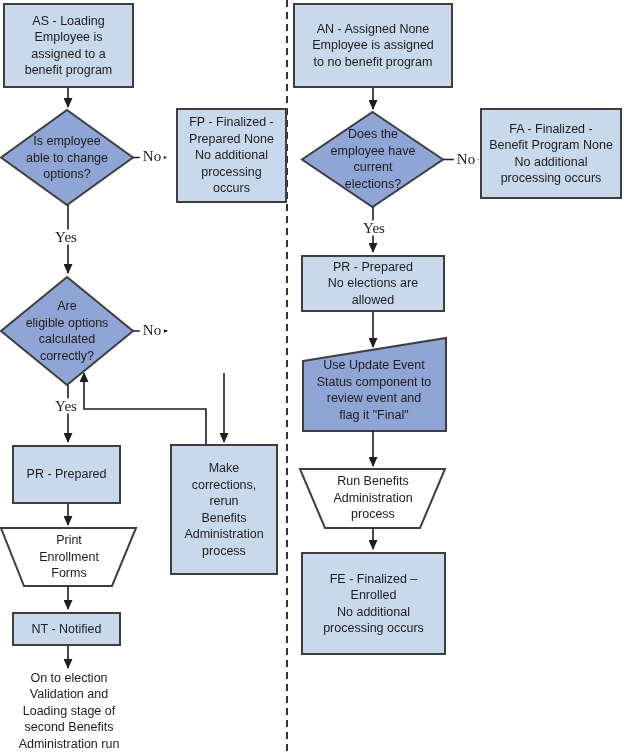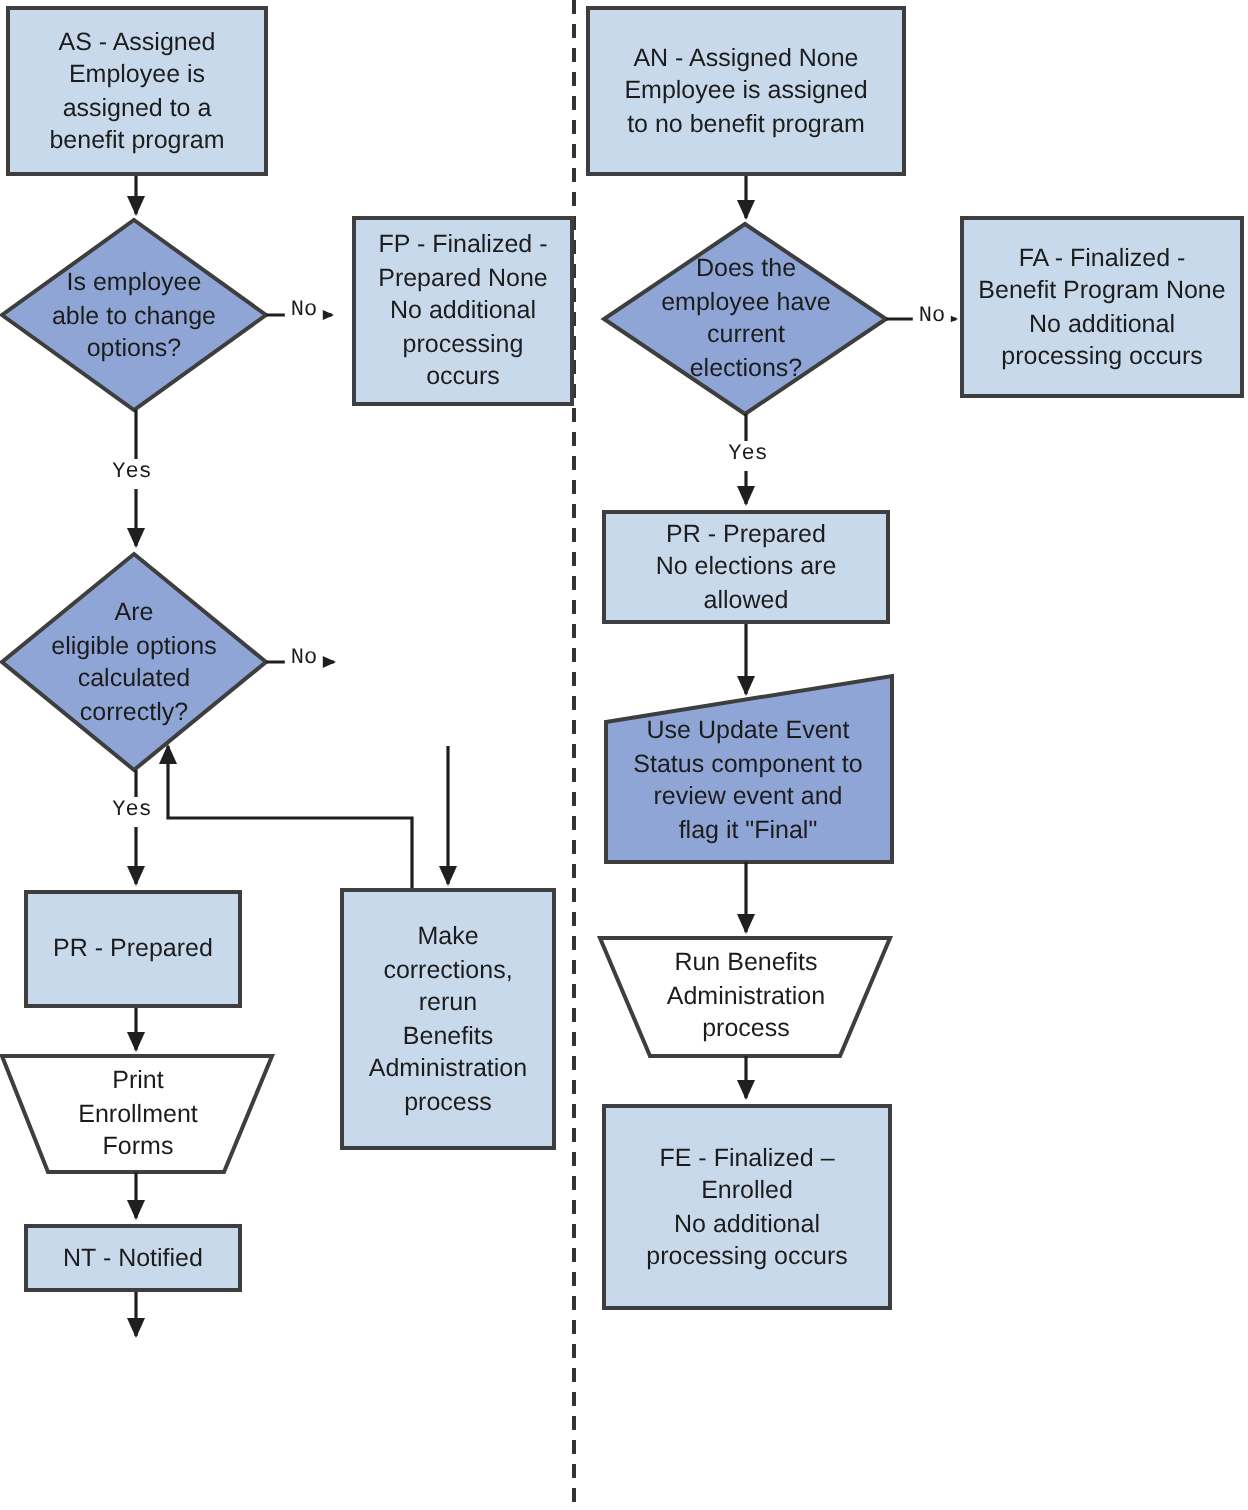--- a/index.html
+++ b/index.html
@@ -22,22 +22,22 @@
   marker path{fill:var(--line);}
   .node{
     position:absolute;display:flex;align-items:center;justify-content:center;
     text-align:center;white-space:pre-line;font-size:12.5px;line-height:16.5px;
     color:var(--text);box-sizing:border-box;
   }
   .box{background:var(--box-fill);border:2px solid var(--border);}
   .shape-label{pointer-events:none;}
   .edge-label{
     position:absolute;transform:translate(-50%,-50%);background:var(--background);
-    padding:0 3px;font-size:11px;line-height:15px;color:var(--text);
-    font-family:Liberation Mono, monospace;
+    padding:0 3px;font-size:15px;line-height:15px;color:var(--text);
+    font-family:Liberation Serif, serif;
   }
 </style>
 </head>
 <body>
 
 <div class="canvas">
 
   <svg class="layer" width="624" height="755" viewBox="0 0 624 755">
     <defs>
       <marker id="arrow" viewBox="0 0 10 9" refX="9" refY="4.5" markerWidth="10" markerHeight="9" markerUnits="userSpaceOnUse" orient="auto">
@@ -67,37 +67,42 @@
     <line class="connector" x1="68" y1="646" x2="68" y2="668" marker-end="url(#arrow)"></line>
 
     <line class="connector" x1="373" y1="88" x2="373" y2="109" marker-end="url(#arrow)"></line>
     <line class="connector" x1="443" y1="159.5" x2="478" y2="159.5" marker-end="url(#arrow)"></line>
     <line class="connector" x1="373" y1="207" x2="373" y2="252" marker-end="url(#arrow)"></line>
     <line class="connector" x1="373" y1="312" x2="373" y2="347" marker-end="url(#arrow)"></line>
     <line class="connector" x1="373" y1="431" x2="373" y2="466" marker-end="url(#arrow)"></line>
     <line class="connector" x1="373" y1="528" x2="373" y2="549" marker-end="url(#arrow)"></line>
   </svg>
 
-  <div class="node box" style="left:3px;top:3px;width:131px;height:85px">AS - Assigned
+  <div class="node box" style="left:3px;top:3px;width:131px;height:85px">AS - Loading
 Employee is
 assigned to a
 benefit program</div>
   <div class="node box" style="left:176px;top:108px;width:111px;height:95px">FP - Finalized -
 Prepared None
 No additional
 processing
 occurs</div>
   <div class="node box" style="left:170px;top:444px;width:108px;height:131px">Make
 corrections,
 rerun
 Benefits
 Administration
 process</div>
   <div class="node box" style="left:12px;top:445px;width:109px;height:59px">PR - Prepared</div>
   <div class="node box" style="left:12px;top:612px;width:109px;height:34px">NT - Notified</div>
+  <div class="node" style="left:0px;top:669px;width:138px;height:84px">On to election
+Validation and
+Loading stage of
+second Benefits
+Administration run</div>
 
   <div class="node shape-label" style="left:5px;top:116px;width:124px;height:84px">Is employee
 able to change
 options?</div>
   <div class="node shape-label" style="left:5px;top:283px;width:124px;height:96px">Are
 eligible options
 calculated
 correctly?</div>
   <div class="node shape-label" style="left:14px;top:530px;width:110px;height:54px">Print
 Enrollment

